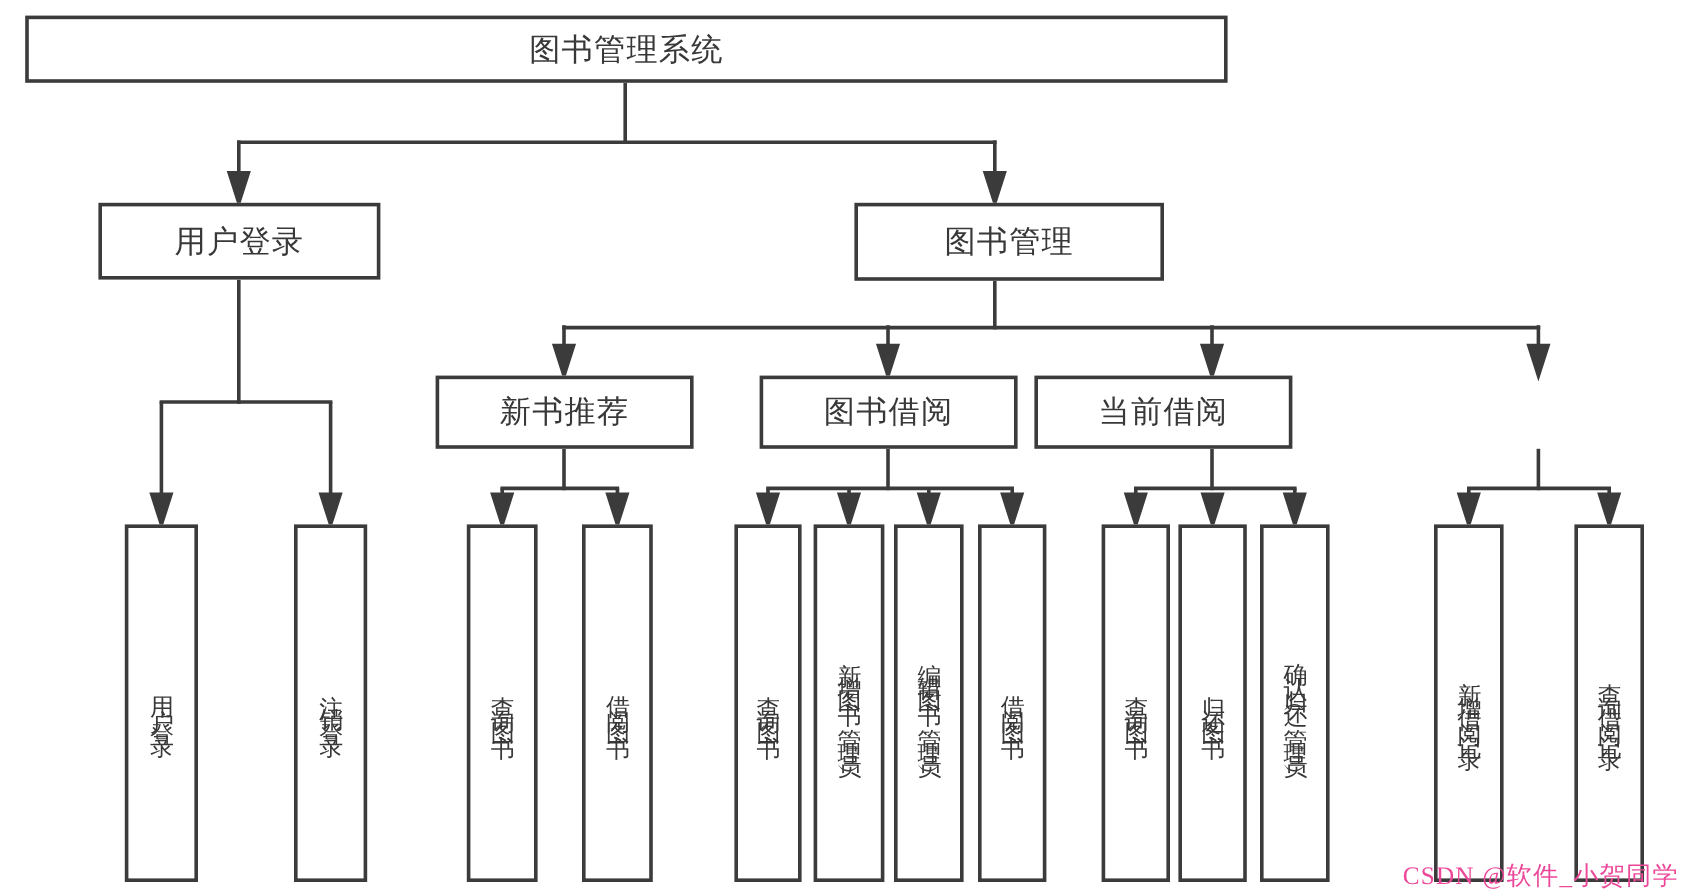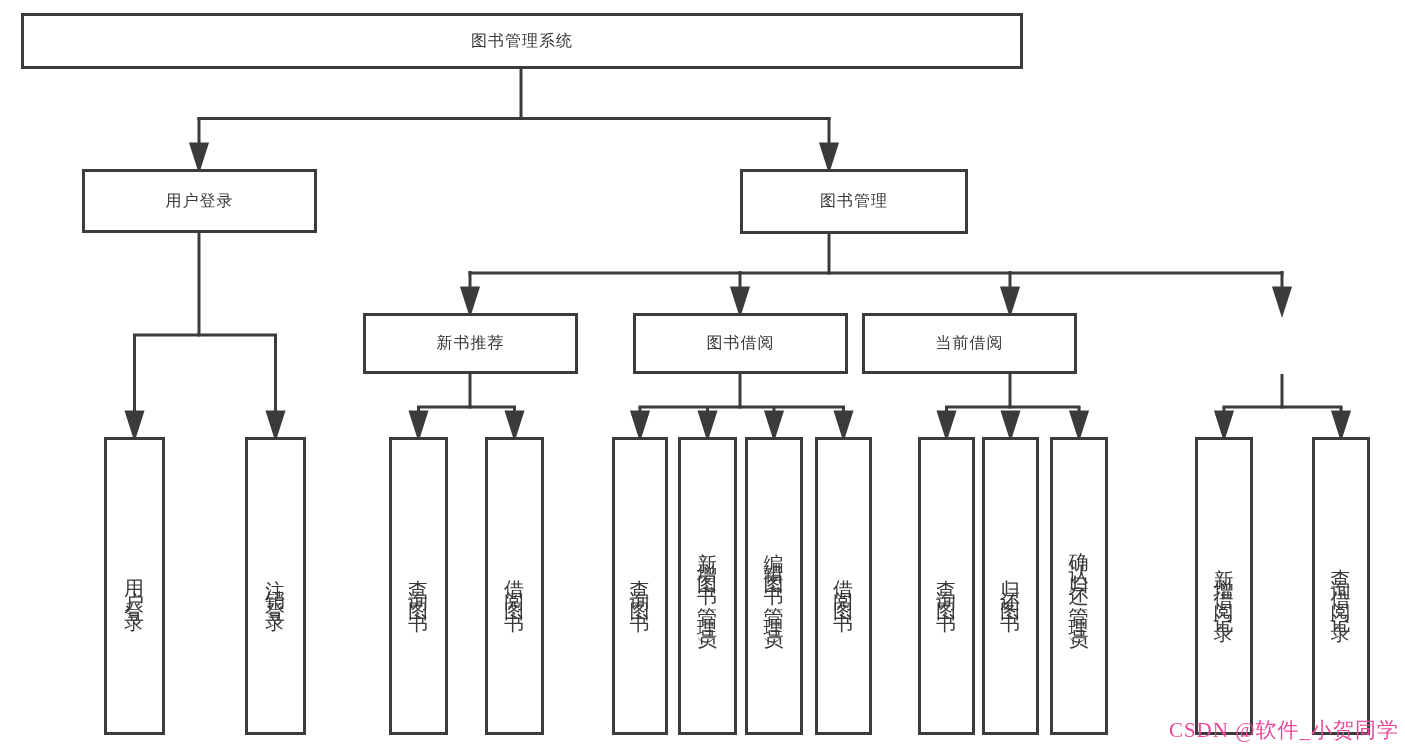--- a/index.html
+++ b/index.html
@@ -26,39 +26,39 @@
     box-sizing: border-box;
     border: 3px solid #3b3b3b;
     background: #ffffff;
     display: flex;
     align-items: center;
     justify-content: center;
     color: #383838;
     z-index: 2;
   }
   .hbox span {
-    font-size: 16px;
+    font-size: 26px;
     letter-spacing: 1px;
     white-space: nowrap;
   }
   .vbox {
     top: 437px;
     height: 298px;
   }
   .vbox .vtext {
     writing-mode: vertical-rl;
     text-orientation: mixed;
     font-size: 20px;
     letter-spacing: 11px;
     line-height: 1;
   }
   
   .n-root   { left: 21px;   top: 13px;  width: 1002px; height: 56px; }
   .n-login  { left: 82px;   top: 169px; width: 235px;  height: 64px; }
-  .n-mgmt   { left: 740px;  top: 169px; width: 228px;  height: 65px; }
+  .n-mgmt   { left: 712px;  top: 169px; width: 258px;  height: 65px; }
   .n-rec    { left: 363px;  top: 313px; width: 215px;  height: 61px; text-align: right; }
   .n-borrow { left: 633px;  top: 313px; width: 215px;  height: 61px; align-items: center; }
   .n-cur    { left: 862px;  top: 313px; width: 215px;  height: 61px; }
   .n-recs   { left: 1172px; top: 313px; width: 221px;  height: 61px; }
   .g1c1 { left: 104px;  width: 61px; }
   .g1c2 { left: 245px;  width: 61px; }
   .g2c1 { left: 389px;  width: 59px; }
   .g2c2 { left: 485px;  width: 59px; }
   .g3c1 { left: 612px;  width: 56px; }
   .g3c2 { left: 678px;  width: 59px; }

